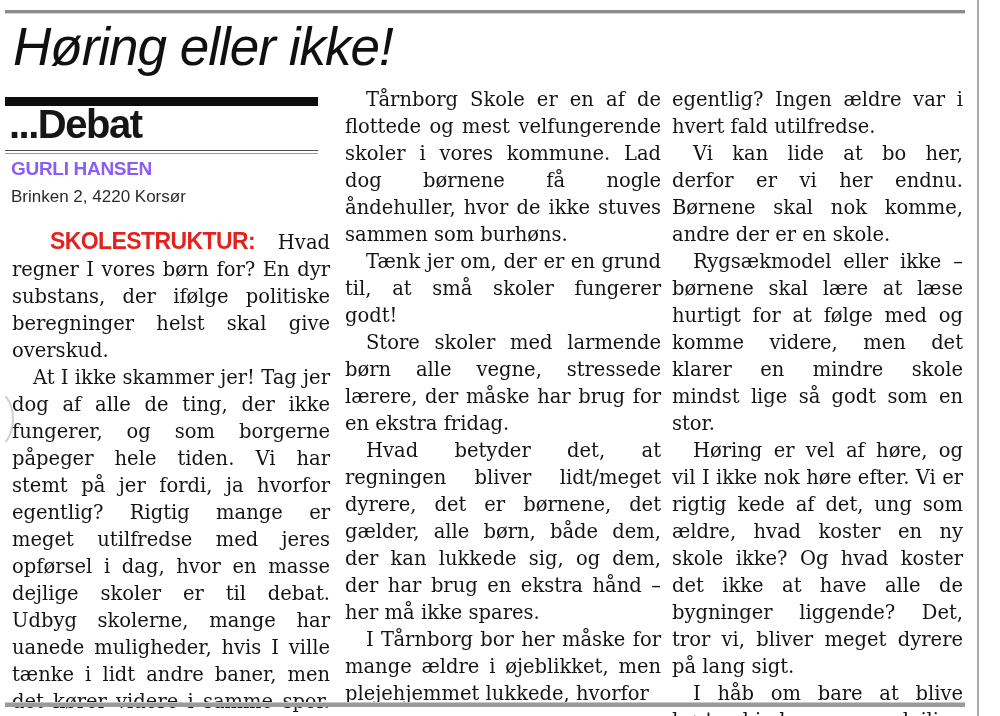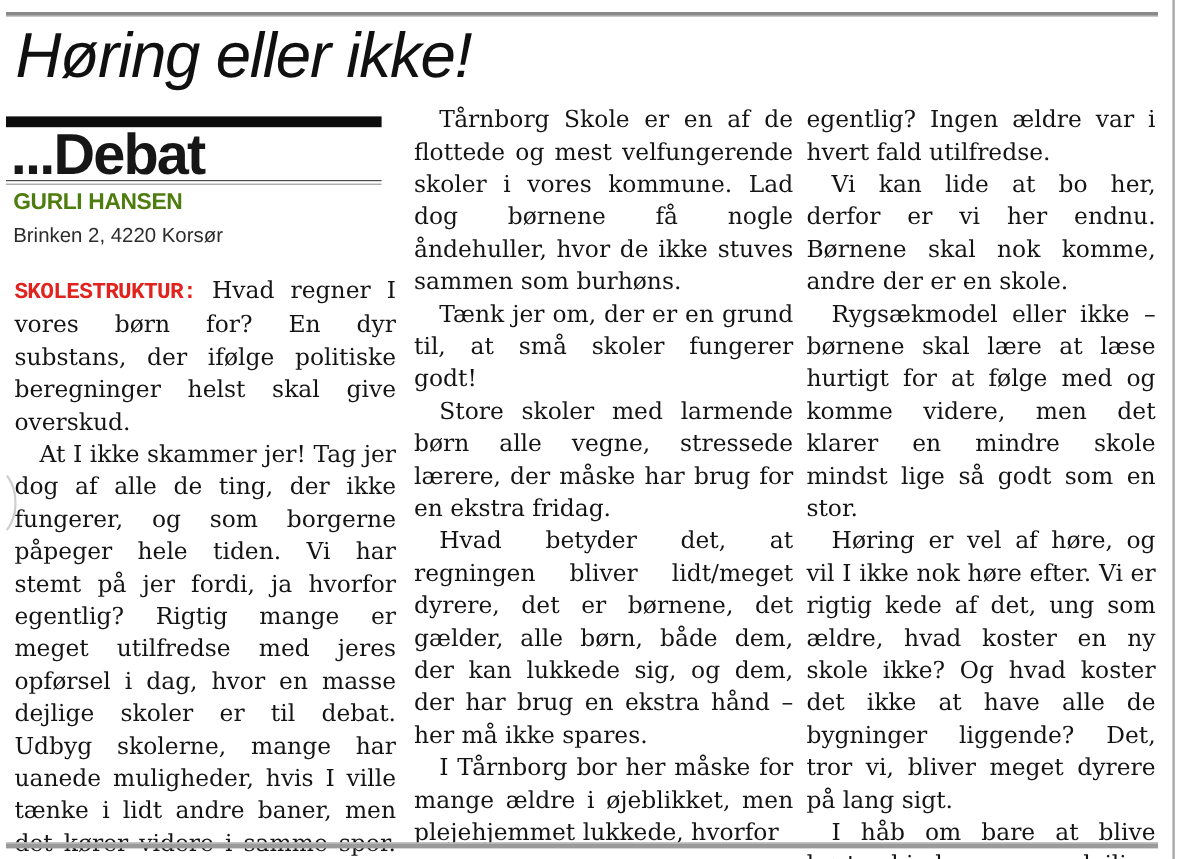--- a/index.html
+++ b/index.html
@@ -41,51 +41,51 @@
     white-space: nowrap;
   }
 
   .section-bar {
     position: absolute; left: 5px; top: 97px; width: 313px; height: 9px;
     background: #0d0d0d;
   }
   .section-title {
     position: absolute; left: 9px; top: 102px;
     font-family: "Liberation Sans", sans-serif;
-    font-weight: 700; font-size: 48px; letter-spacing: -1.5px; color: #161616;
+    font-weight: 700; font-size: 40px; letter-spacing: -1.5px; color: #161616;
   }
   .section-underline {
     position: absolute; left: 5px; top: 150px; width: 313px; height: 2px;
     border-top: 1px solid #4c4c4c; border-bottom: 1px solid #9b9b9b;
   }
   .byline-name {
     position: absolute; left: 11px; top: 158px;
     font-family: "Liberation Sans", sans-serif;
-    font-weight: 700; font-size: 19px; letter-spacing: -0.3px; color: #4d7c0f;
+    font-weight: 700; font-size: 19px; letter-spacing: -0.3px; color: #8b5cf6;
   }
   .byline-address {
     position: absolute; left: 11px; top: 177px;
     font-family: "Liberation Sans", sans-serif;
     font-weight: 400; font-size: 17px; color: #2c2c2c; margin-top: 10px;
   }
 
   .col {
     position: absolute;
     font-size: 19.5px; line-height: 27px; color: #141414;
     text-align: justify;
   }
   .col1 { left: 12px;  top: 228px; width: 318px; height: 478px; }
   .col2 { left: 345px; top: 86px;  width: 316px; height: 620px; }
   .col3 { left: 672px; top: 86px;  width: 291px; height: 620px; }
 
   .para { margin: 0; }
   .para.indent { text-indent: 21px; }
   .lead {
-    font-family: Liberation Mono, monospace;
-    font-weight: 700; font-size: 19px; letter-spacing: -0.6px;
+    font-family: Liberation Sans, sans-serif;
+    font-weight: 700; font-size: 23px; letter-spacing: -0.6px; margin-left: 38px;
   }
 </style>
 </head>
 <body>
 
 <div class="page">
 
   <div class="top-rule"></div>
   <div class="vrule"></div>
   <div class="arc"></div>

